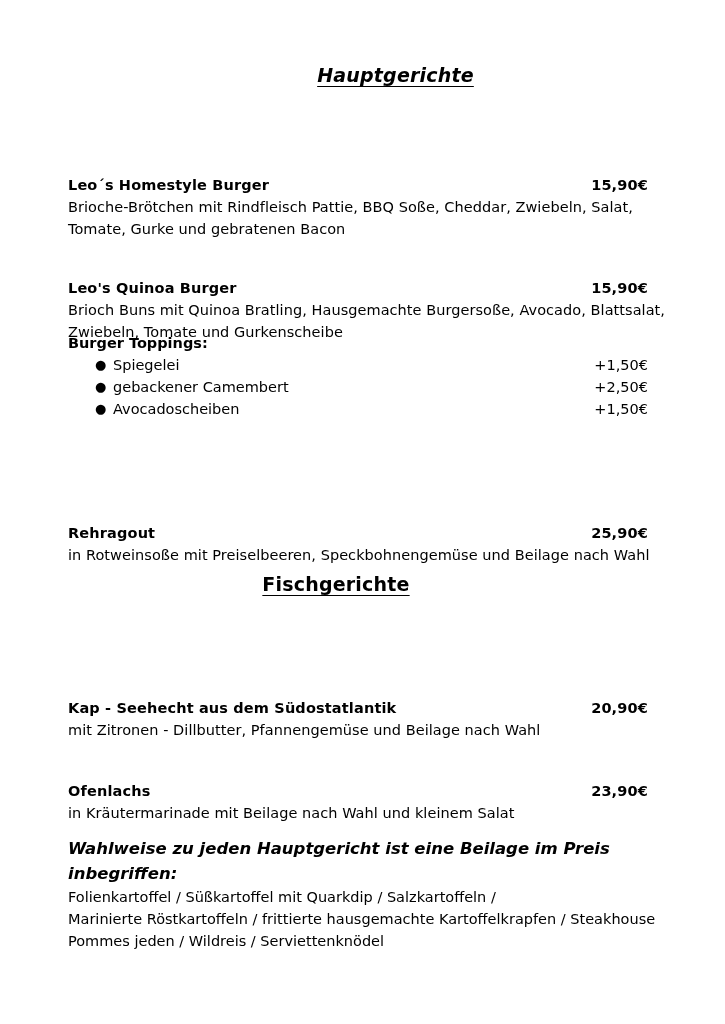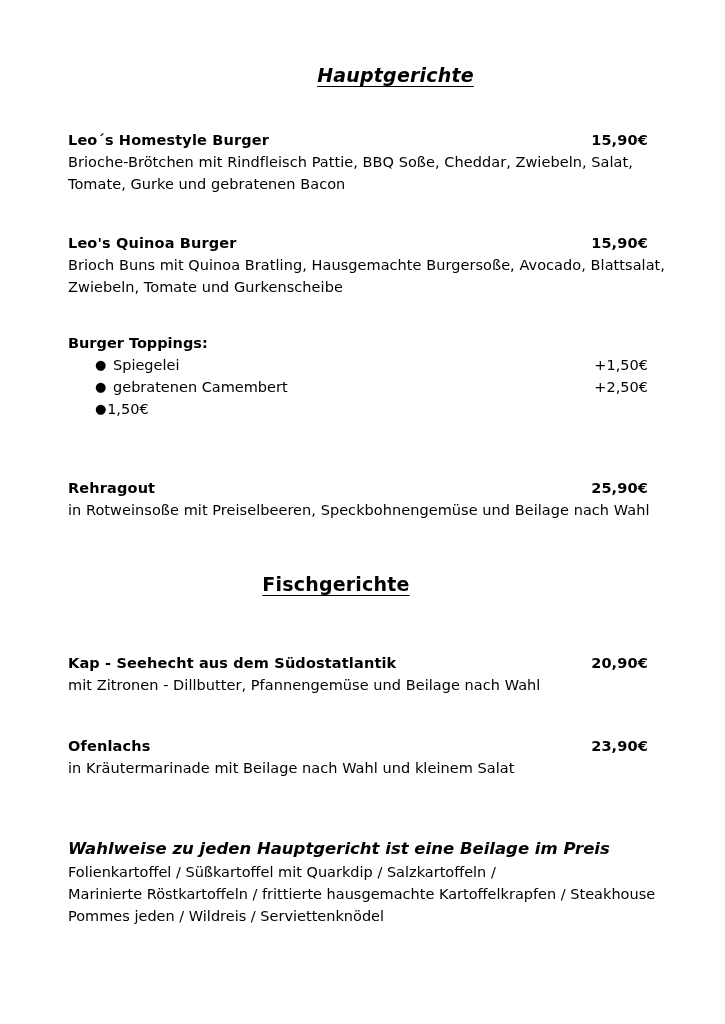--- a/index.html
+++ b/index.html
@@ -45,21 +45,21 @@
   .dish-titlerow {
     display: flex;
     justify-content: space-between;
     align-items: flex-end;
     font-weight: bold;
     font-size: 14.5px;
     line-height: 22px;
     letter-spacing: 0.15px;
   }
   .dish-name { white-space: pre; }
-  .dish-price { white-space: pre; font-weight: bold; }
+  .dish-price { white-space: pre; font-weight: bold; margin-top: 45px; }
   .dish-desc {
     font-size: 14.5px;
     line-height: 22px;
     letter-spacing: 0.05px;
     font-weight: normal;
   }
   .dish-desc div { white-space: pre; }
 
   
   .toppings {
@@ -148,25 +148,26 @@
   <div class="toppings" style="top:332px;">
     <div class="toppings-label">Burger Toppings:</div>
     <ul class="toppings-list">
       <li class="topping-row">
         <span class="topping-bullet">●</span>
         <span class="topping-name">Spiegelei</span>
         <span class="topping-price">+1,50€</span>
       </li>
       <li class="topping-row">
         <span class="topping-bullet">●</span>
-        <span class="topping-name">gebratenen Camembert</span>
+        <span class="topping-name">gebackener Camembert</span>
         <span class="topping-price">+2,50€</span>
       </li>
       <li class="topping-row">
         <span class="topping-bullet">●</span>
+        <span class="topping-name">Avocadoscheiben</span>
         <span class="topping-price">+1,50€</span>
       </li>
     </ul>
   </div>
 
   <div class="dish" style="top:477px;">
     <div class="dish-titlerow">
       <span class="dish-name">Rehragout</span>
       <span class="dish-price">25,90€</span>
     </div>
@@ -193,20 +194,21 @@
       <span class="dish-price">23,90€</span>
     </div>
     <div class="dish-desc">
       <div>in Kräutermarinade mit Beilage nach Wahl und kleinem Salat</div>
     </div>
   </div>
 
   <div class="note" style="top:836px;">
     <div class="note-heading">
       <span>Wahlweise zu jeden Hauptgericht ist eine Beilage im Preis</span>
+      <span>inbegriffen:</span>
     </div>
     <div class="note-body">
       <div>Folienkartoffel / Süßkartoffel mit Quarkdip / Salzkartoffeln /</div>
       <div>Marinierte Röstkartoffeln / frittierte hausgemachte Kartoffelkrapfen / Steakhouse</div>
       <div>Pommes jeden / Wildreis / Serviettenknödel</div>
     </div>
   </div>
 
 </div>
 

